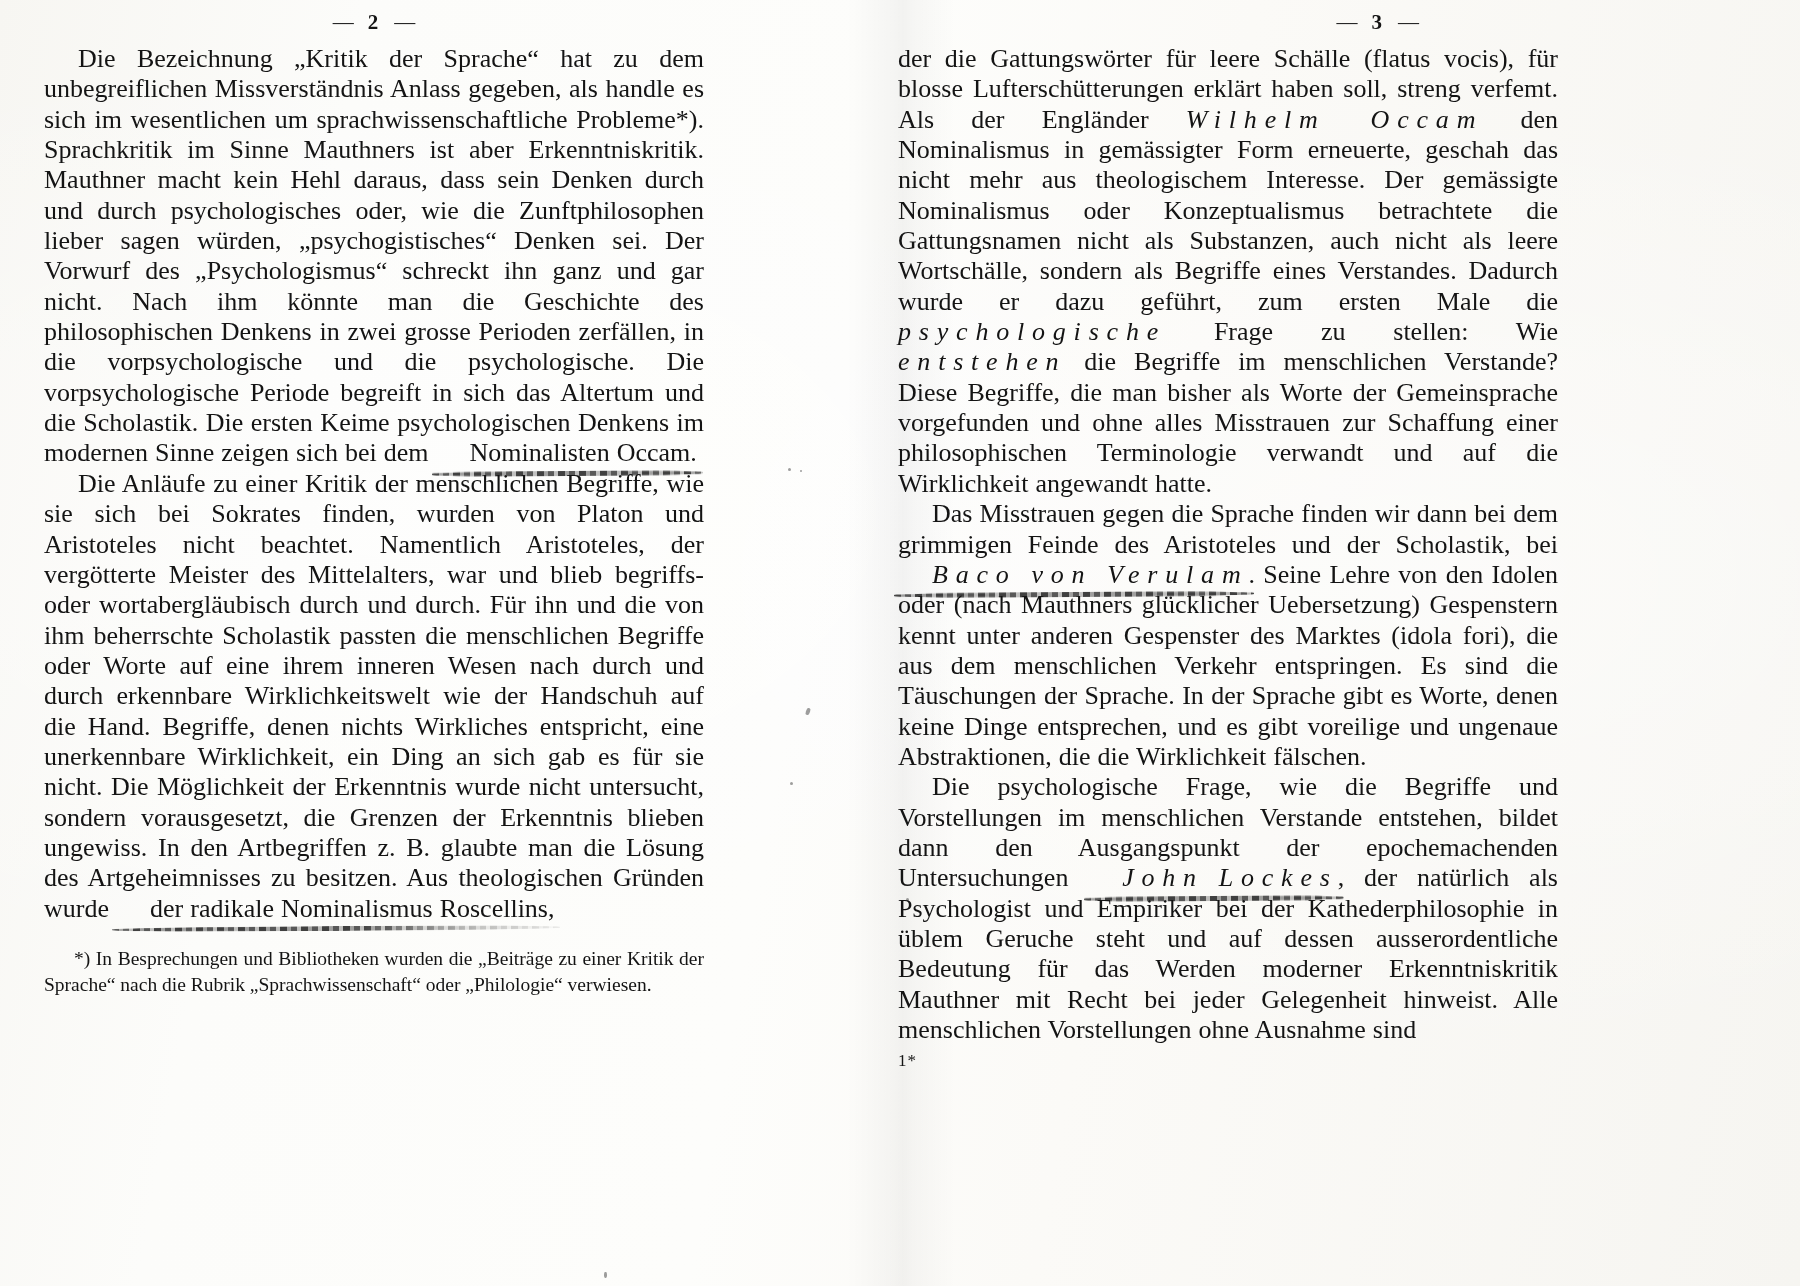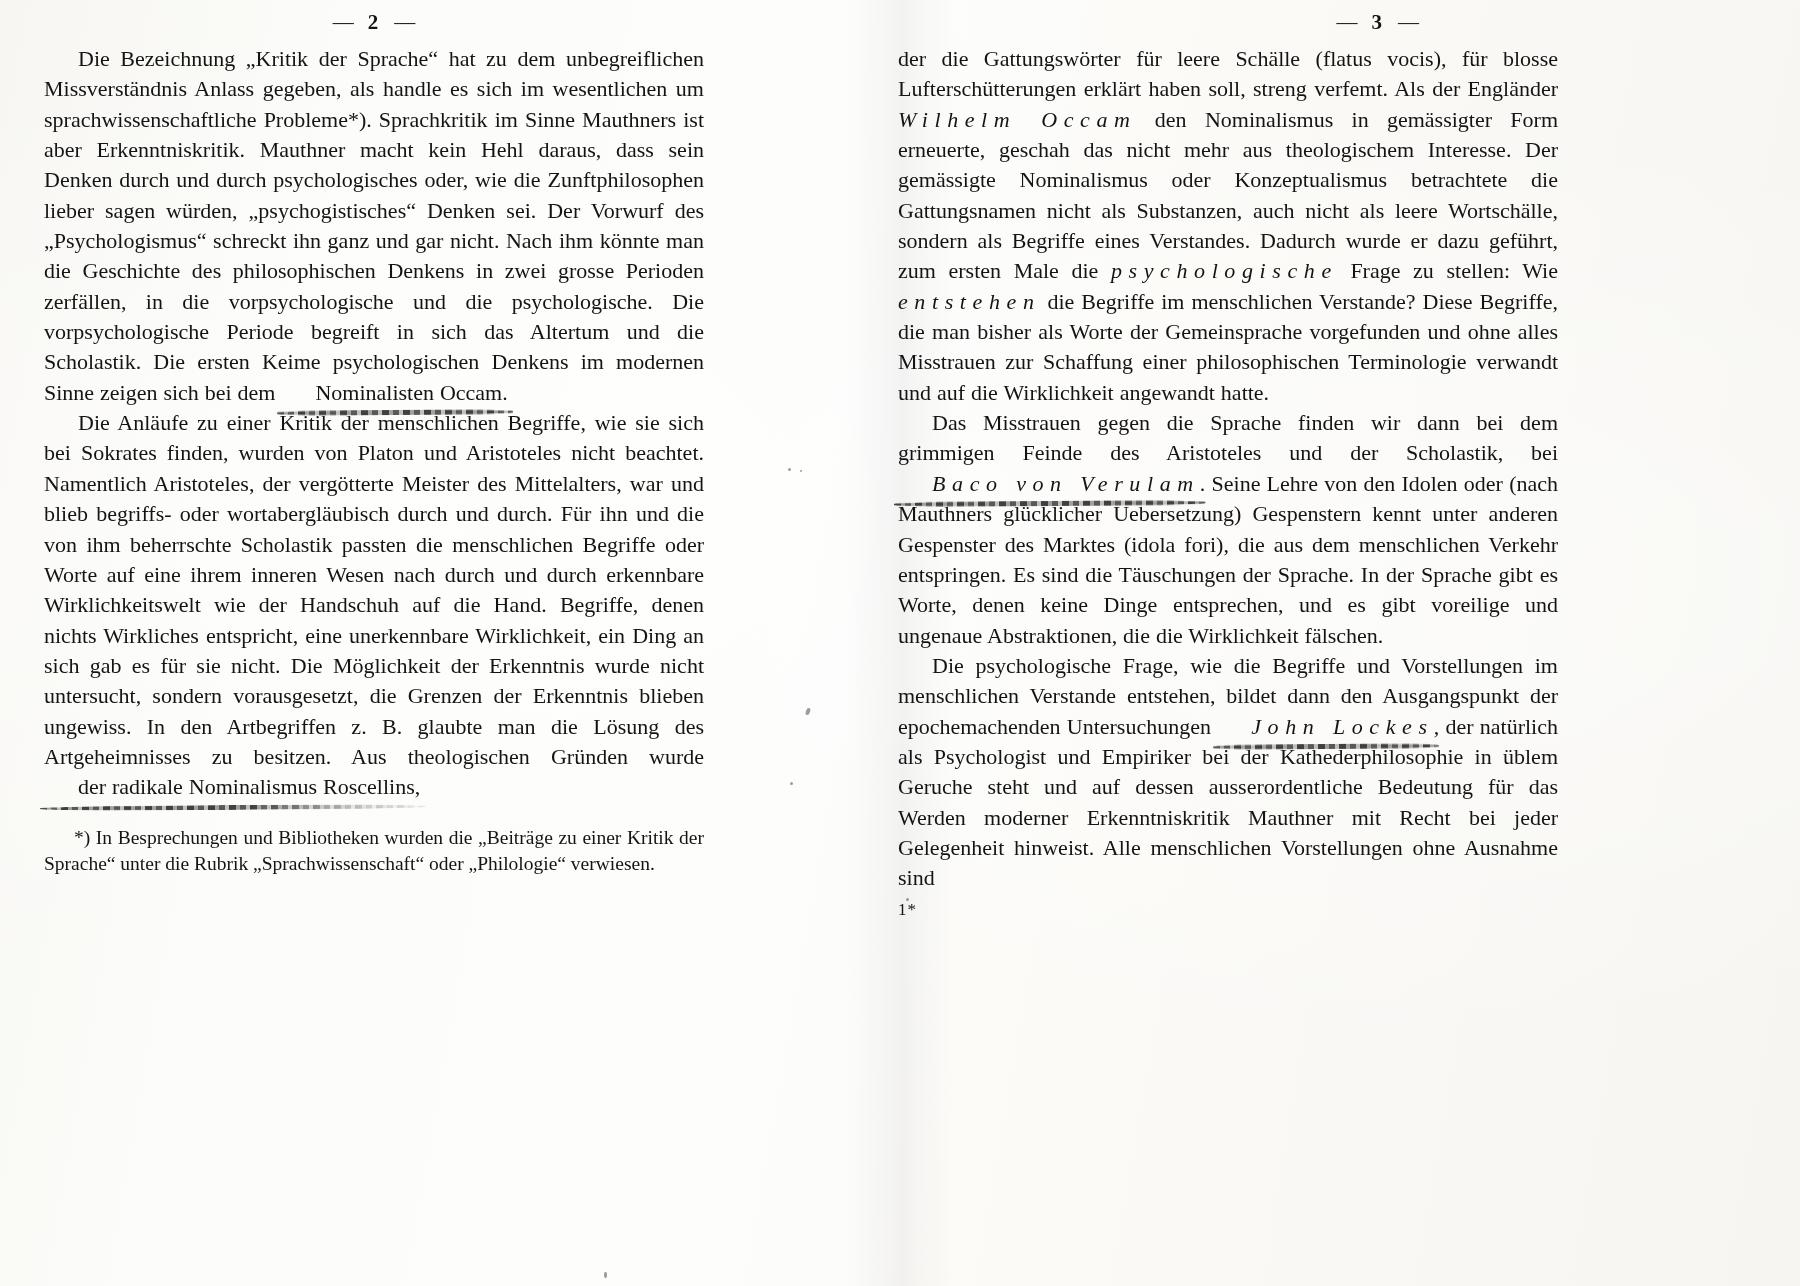--- a/index.html
+++ b/index.html
@@ -46,21 +46,21 @@
     text-align: center;
     font-size: 21px;
     letter-spacing: 2px;
     height: 44px;
     line-height: 44px;
     font-weight: 700;
   }
   .folio .dash { letter-spacing: 0; padding: 0 14px; font-weight: 400; }
 
   .body {
-    font-size: 22px;
+    font-size: 26px;
     line-height: 30.35px;
     text-align: justify;
     text-justify: inter-word;
     -webkit-hyphens: none;
     hyphens: none;
     word-spacing: 0.02em;
   }
   .body p {
     margin: 0;
     text-indent: 34px;
@@ -142,21 +142,21 @@
 
     <div class="body">
 
       <p>Die Bezeichnung „Kritik der Sprache“ hat zu dem unbegreiflichen Missverständnis Anlass gegeben, als handle es sich im wesentlichen um sprachwissenschaftliche Probleme*). Sprachkritik im Sinne Mauthners ist aber Erkenntniskritik. Mauthner macht kein Hehl daraus, dass sein Denken durch und durch psychologisches oder, wie die Zunftphilosophen lieber sagen würden, „psychogistisches“ Denken sei. Der Vorwurf des „Psychologismus“ schreckt ihn ganz und gar nicht. Nach ihm könnte man die Geschichte des philosophischen Denkens in zwei grosse Perioden zerfällen, in die vorpsychologische und die psychologische. Die vorpsychologische Periode begreift in sich das Altertum und die Scholastik. Die ersten Keime psychologischen Denkens im modernen Sinne zeigen sich bei dem <span class="ul">Nominalisten Occam.</span></p>
 
       <p>Die Anläufe zu einer Kritik der menschlichen Begriffe, wie sie sich bei Sokrates finden, wurden von Platon und Aristoteles nicht beachtet. Namentlich Aristoteles, der vergötterte Meister des Mittelalters, war und blieb begriffs- oder wortabergläubisch durch und durch. Für ihn und die von ihm beherrschte Scholastik passten die menschlichen Begriffe oder Worte auf eine ihrem inneren Wesen nach durch und durch erkennbare Wirklichkeitswelt wie der Handschuh auf die Hand. Begriffe, denen nichts Wirkliches entspricht, eine unerkennbare Wirklichkeit, ein Ding an sich gab es für sie nicht. Die Möglichkeit der Erkenntnis wurde nicht untersucht, sondern vorausgesetzt, die Grenzen der Erkenntnis blieben ungewiss. In den Artbegriffen z. B. glaubte man die Lösung des Artgeheimnisses zu besitzen. Aus theologischen Gründen wurde <span class="ul fade">der radikale Nominalismus Roscellins,</span></p>
 
     </div>
 
     <div class="footnote">
-      <p>*) In Besprechungen und Bibliotheken wurden die „Beiträge zu einer Kritik der Sprache“ unter die Rubrik „Sprachwissenschaft“ oder „Philologie“ verwiesen.</p>
+      <p>*) In Besprechungen und Bibliotheken wurden die „Beiträge zu einer Kritik der Sprache“ nach die Rubrik „Sprachwissenschaft“ oder „Philologie“ verwiesen.</p>
     </div>
 
   </div>
 
   <div class="col" id="col-right">
 
     <div class="folio" style="text-align:right;padding-right:125px;">
       <span class="dash">—</span><span>3</span><span class="dash">—</span>
     </div>
 

